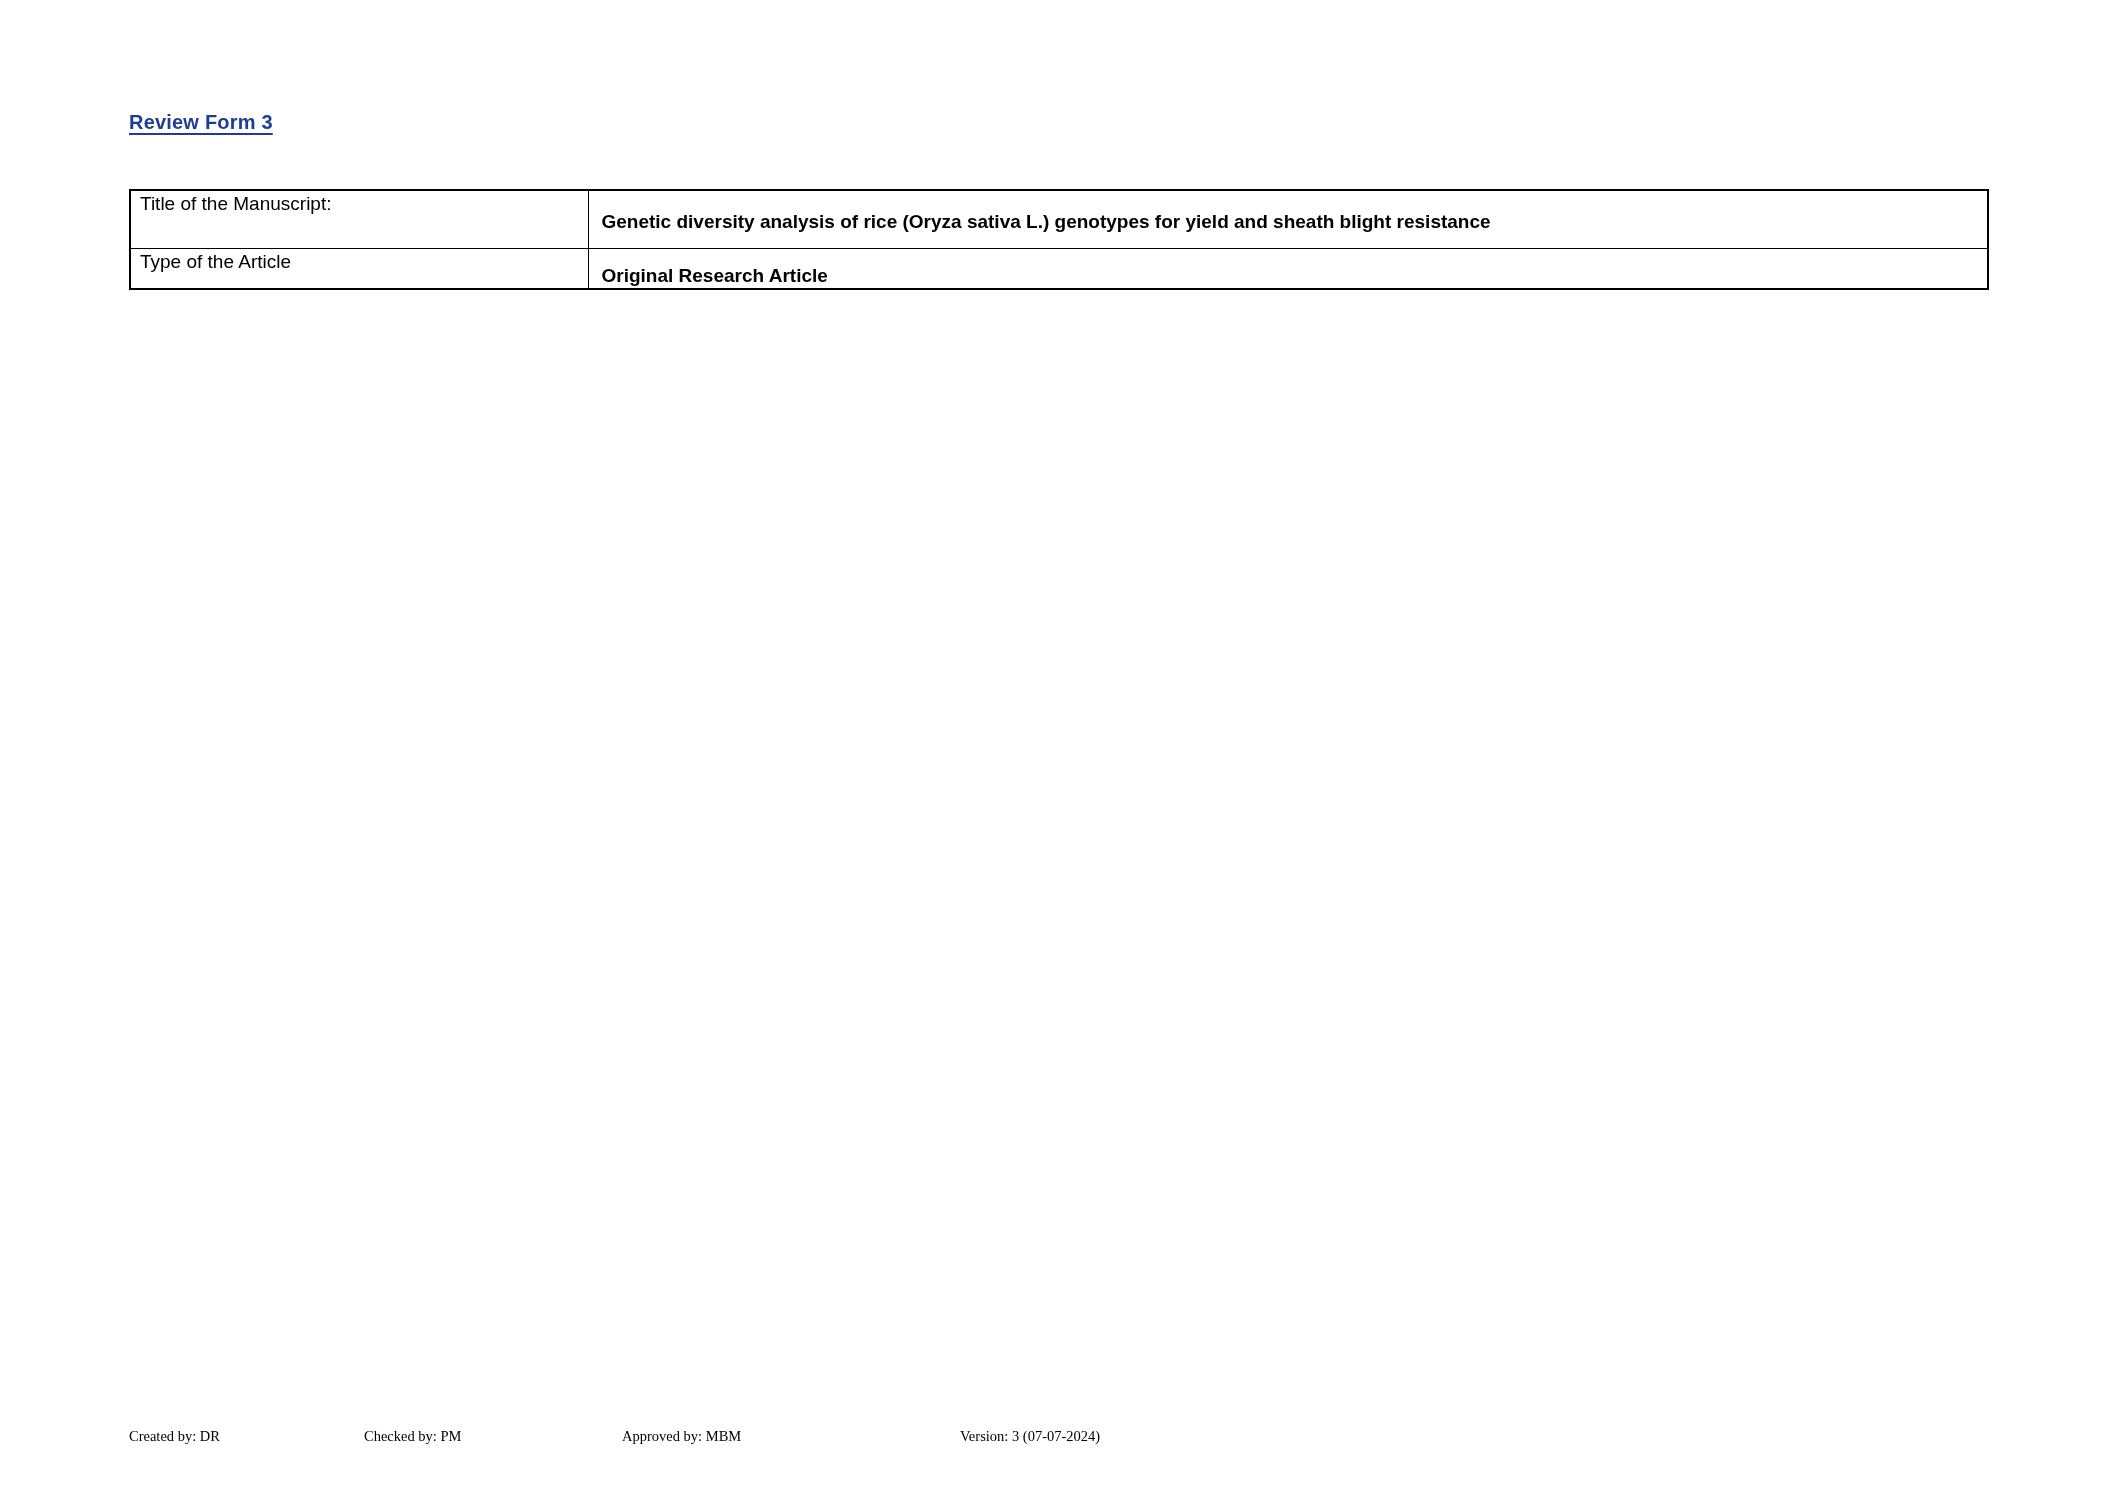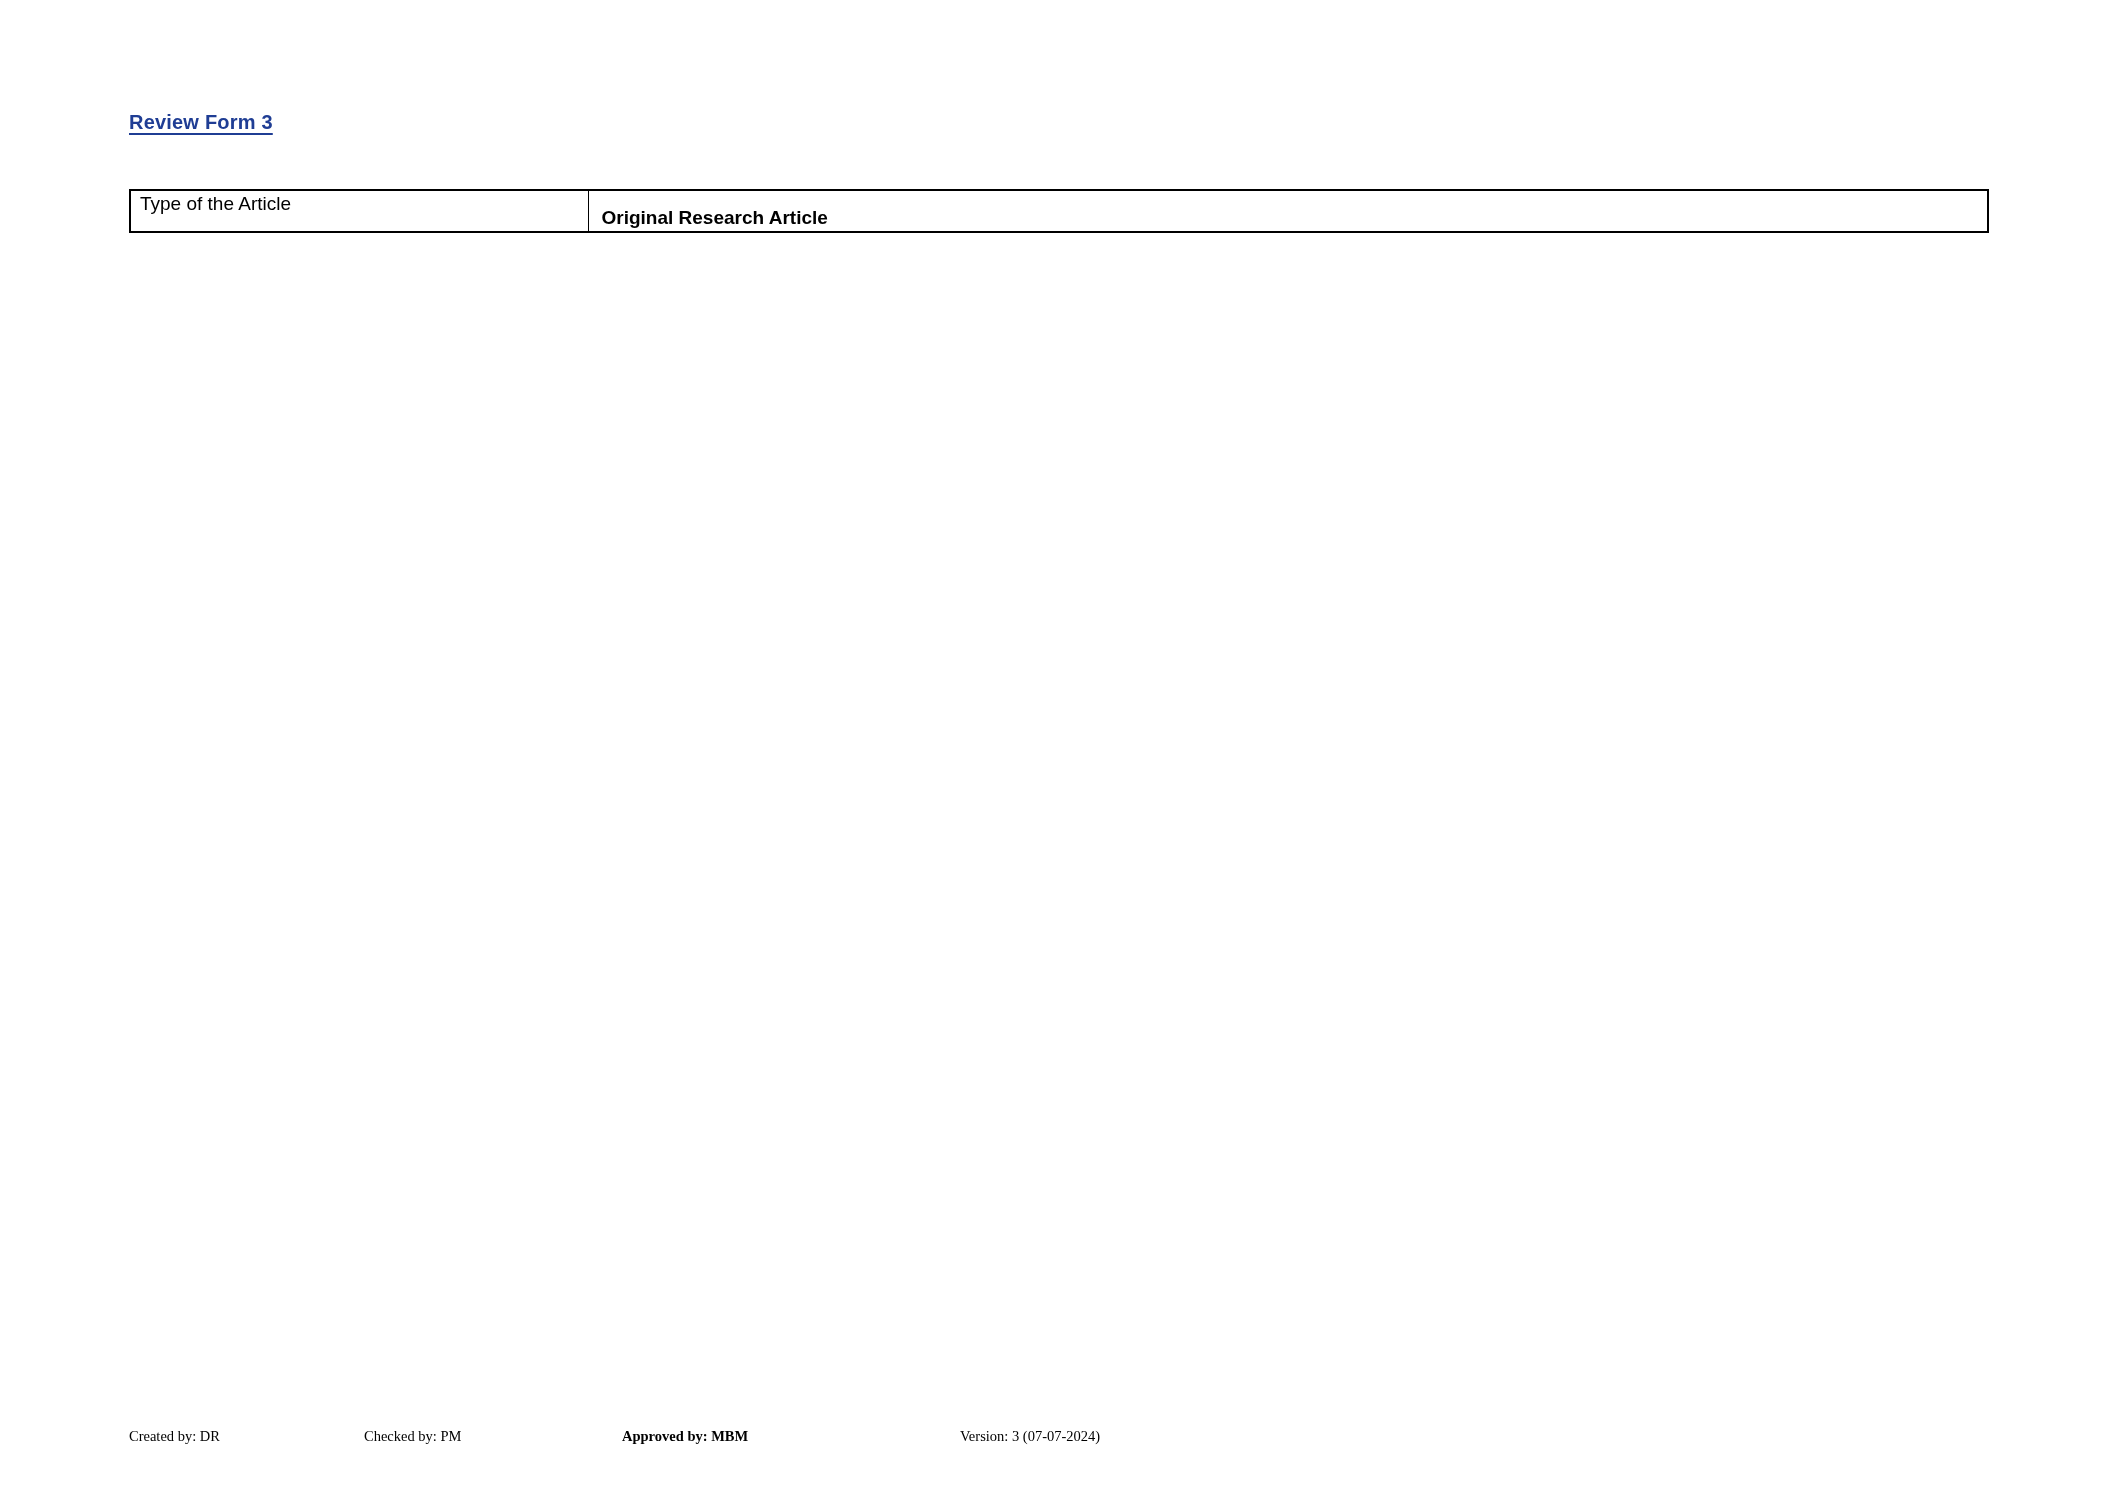--- a/index.html
+++ b/index.html
@@ -71,30 +71,34 @@
     width: 100%;
     height: 22px;
     font-family: "Liberation Serif", serif;
     font-size: 14.5px;
     color: #000000;
     text-align: center;
   }
   .footer span { position: absolute; white-space: nowrap; }
   .footer .created  { left: 129px; }
   .footer .checked  { left: 364px; }
-  .footer .approved { left: 622px; font-weight: bold; }
+  .footer .approved { left: 622px; }
   .footer .version  { left: 960px; }
 </style>
 </head>
 <body>
 
 <div class="page-title">Review Form 3</div>
 
 <table class="info-table">
   <tbody>
+    <tr class="row-title">
+      <td class="label-cell">Title of the Manuscript:</td>
+      <td class="value-cell">Genetic diversity analysis of rice (Oryza sativa L.) genotypes for yield and sheath blight resistance</td>
+    </tr>
     <tr class="row-type">
       <td class="label-cell">Type of the Article</td>
       <td class="value-cell">Original Research Article</td>
     </tr>
   </tbody>
 </table>
 
 <div class="footer">
   <span class="created">Created by: DR</span>
   <span class="checked">Checked by: PM</span>

